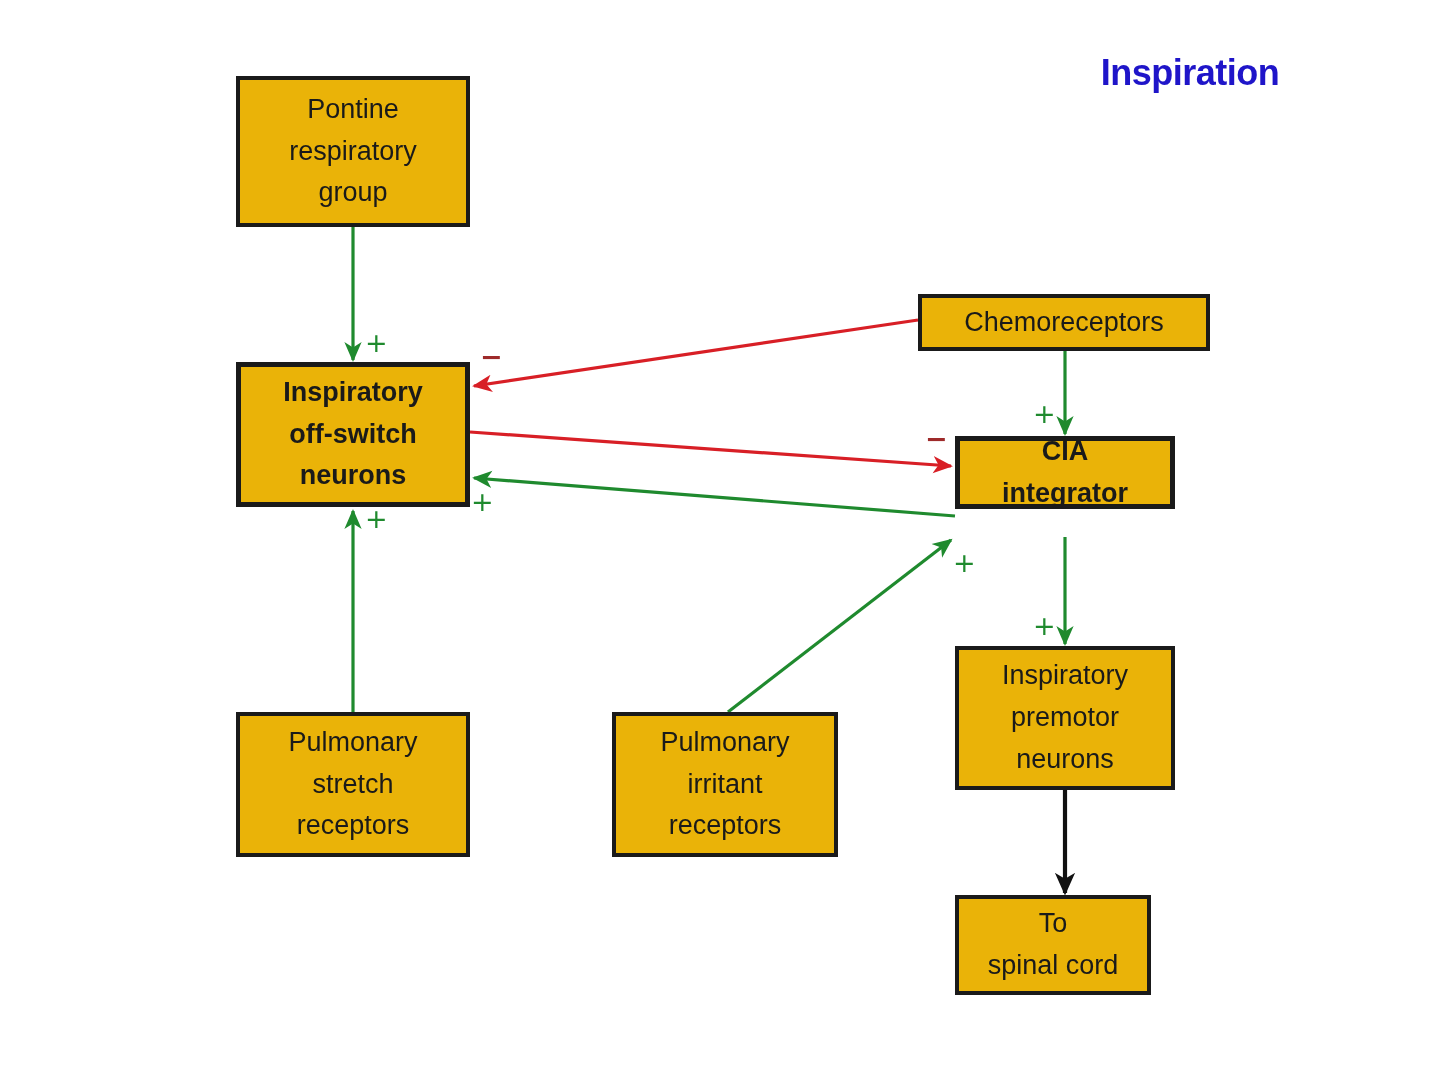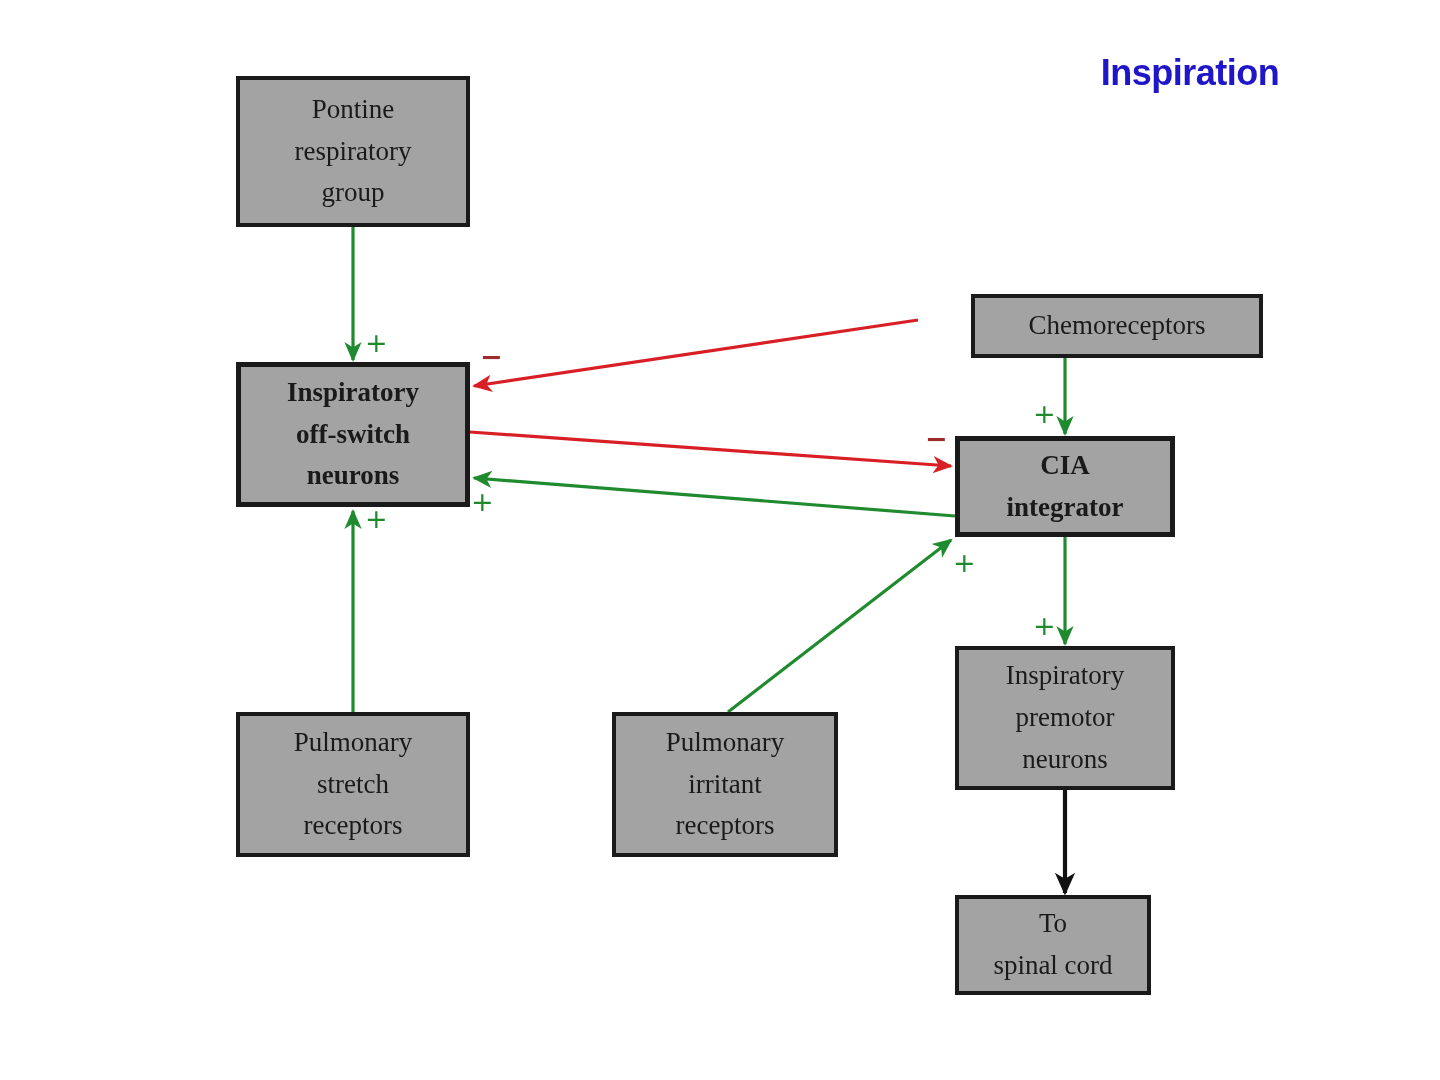--- a/index.html
+++ b/index.html
@@ -25,27 +25,27 @@
     font-weight: bold;
     font-size: 36px;
     color: #1f15c9;
     letter-spacing: -0.5px;
     white-space: nowrap;
   }
   .node {
     position: absolute;
     box-sizing: border-box;
     border: 4px solid #1a1a1a;
-    background: #a3a3a3;
+    background: #eab308;
     display: flex;
     align-items: center;
     justify-content: center;
     text-align: center;
     color: #1a1a1a;
-    font-family: Liberation Serif, serif;
+    font-family: Liberation Sans, sans-serif;
     font-size: 27px;
     line-height: 1.55;
     padding: 2px 6px;
     z-index: 5;
   }
   .node.bold {
     font-weight: bold;
     border-width: 5px;
   }
   svg.edges {
@@ -106,24 +106,24 @@
       </div>
       <div class="node bold" style="left: 236px; top: 362px; width: 234px; height: 145px;">
         <span>Inspiratory<br>off-switch<br>neurons</span>
       </div>
       <div class="node" style="left: 236px; top: 712px; width: 234px; height: 145px;">
         <span>Pulmonary<br>stretch<br>receptors</span>
       </div>
       <div class="node" style="left: 612px; top: 712px; width: 226px; height: 145px;">
         <span>Pulmonary<br>irritant<br>receptors</span>
       </div>
-      <div class="node" style="left: 971px; top: 294px; width: 292px; height: 64px;">
+      <div class="node" style="left: 918px; top: 294px; width: 292px; height: 57px;">
         <span>Chemoreceptors</span>
       </div>
-      <div class="node bold" style="left: 955px; top: 436px; width: 220px; height: 101px;">
+      <div class="node bold" style="left: 955px; top: 436px; width: 220px; height: 73px;">
         <span>CIA<br>integrator</span>
       </div>
       <div class="node" style="left: 955px; top: 646px; width: 220px; height: 144px;">
         <span>Inspiratory<br>premotor<br>neurons</span>
       </div>
       <div class="node" style="left: 955px; top: 895px; width: 196px; height: 100px;">
         <span>To<br>spinal cord</span>
       </div>
     </div>
   <div id="signs-layer">

